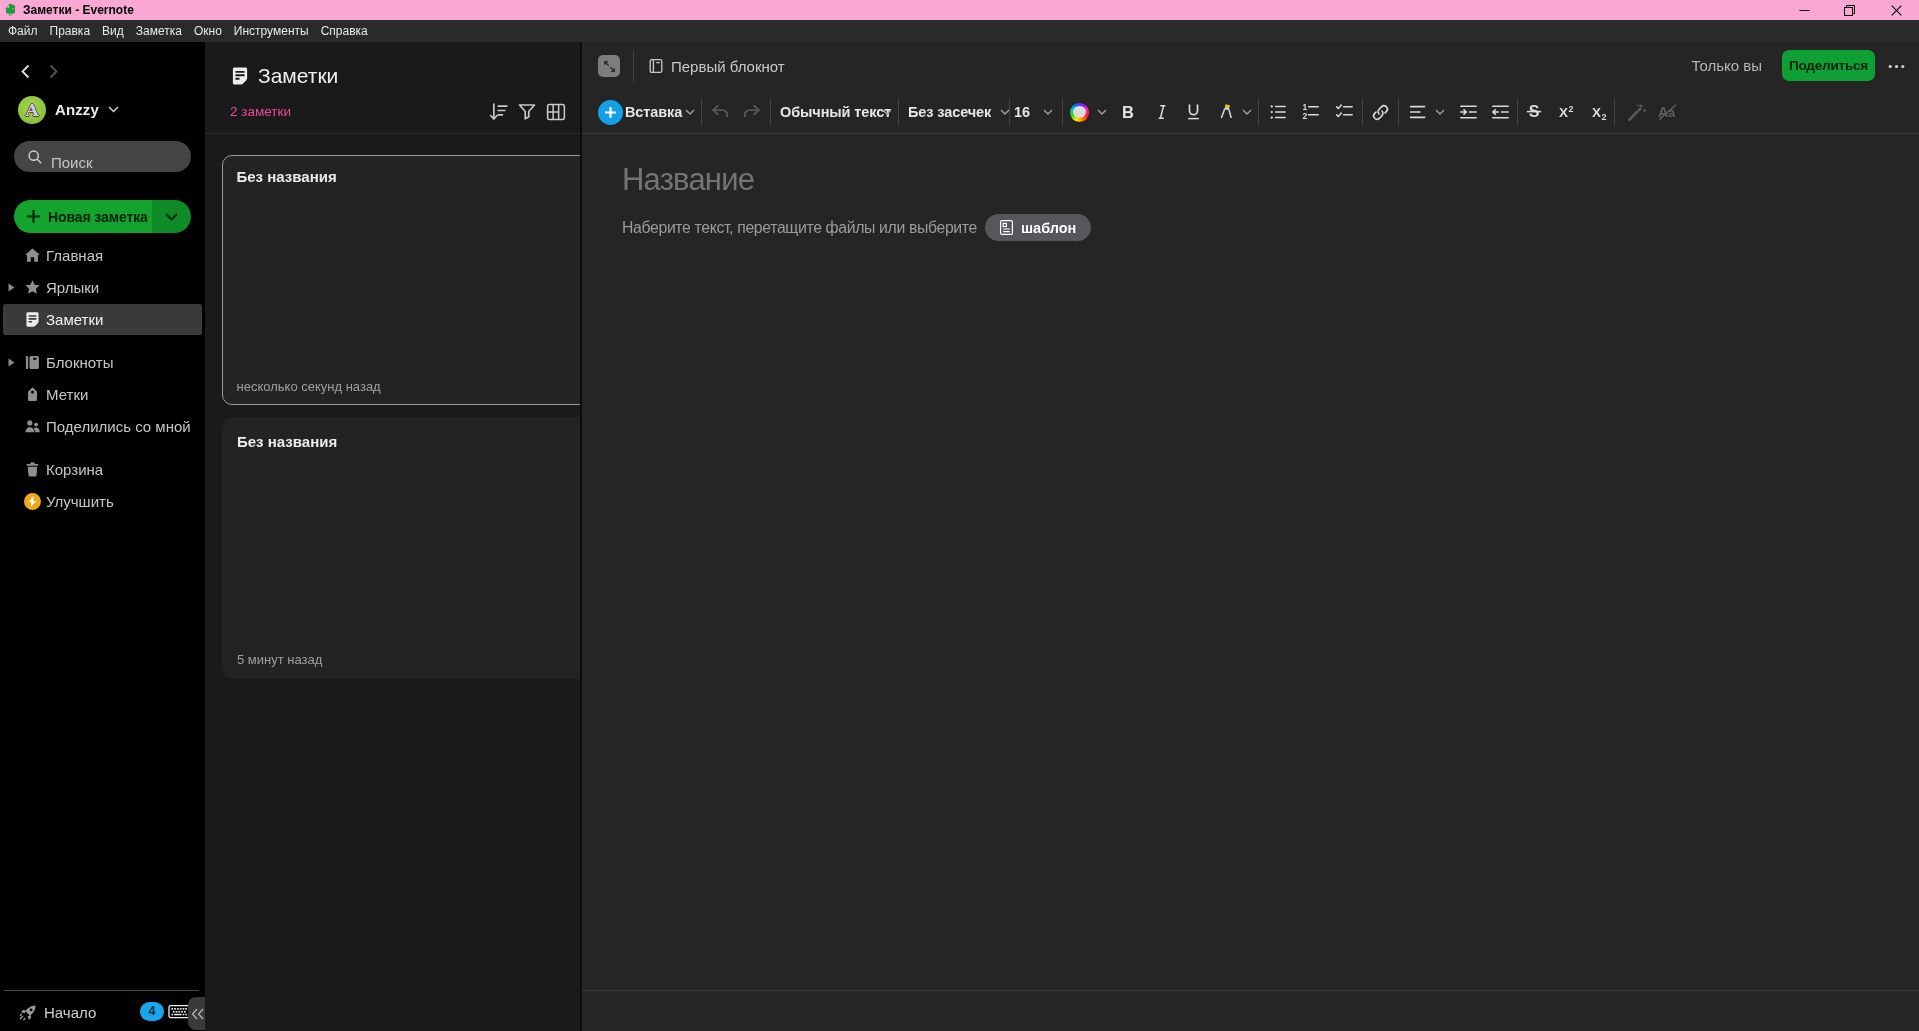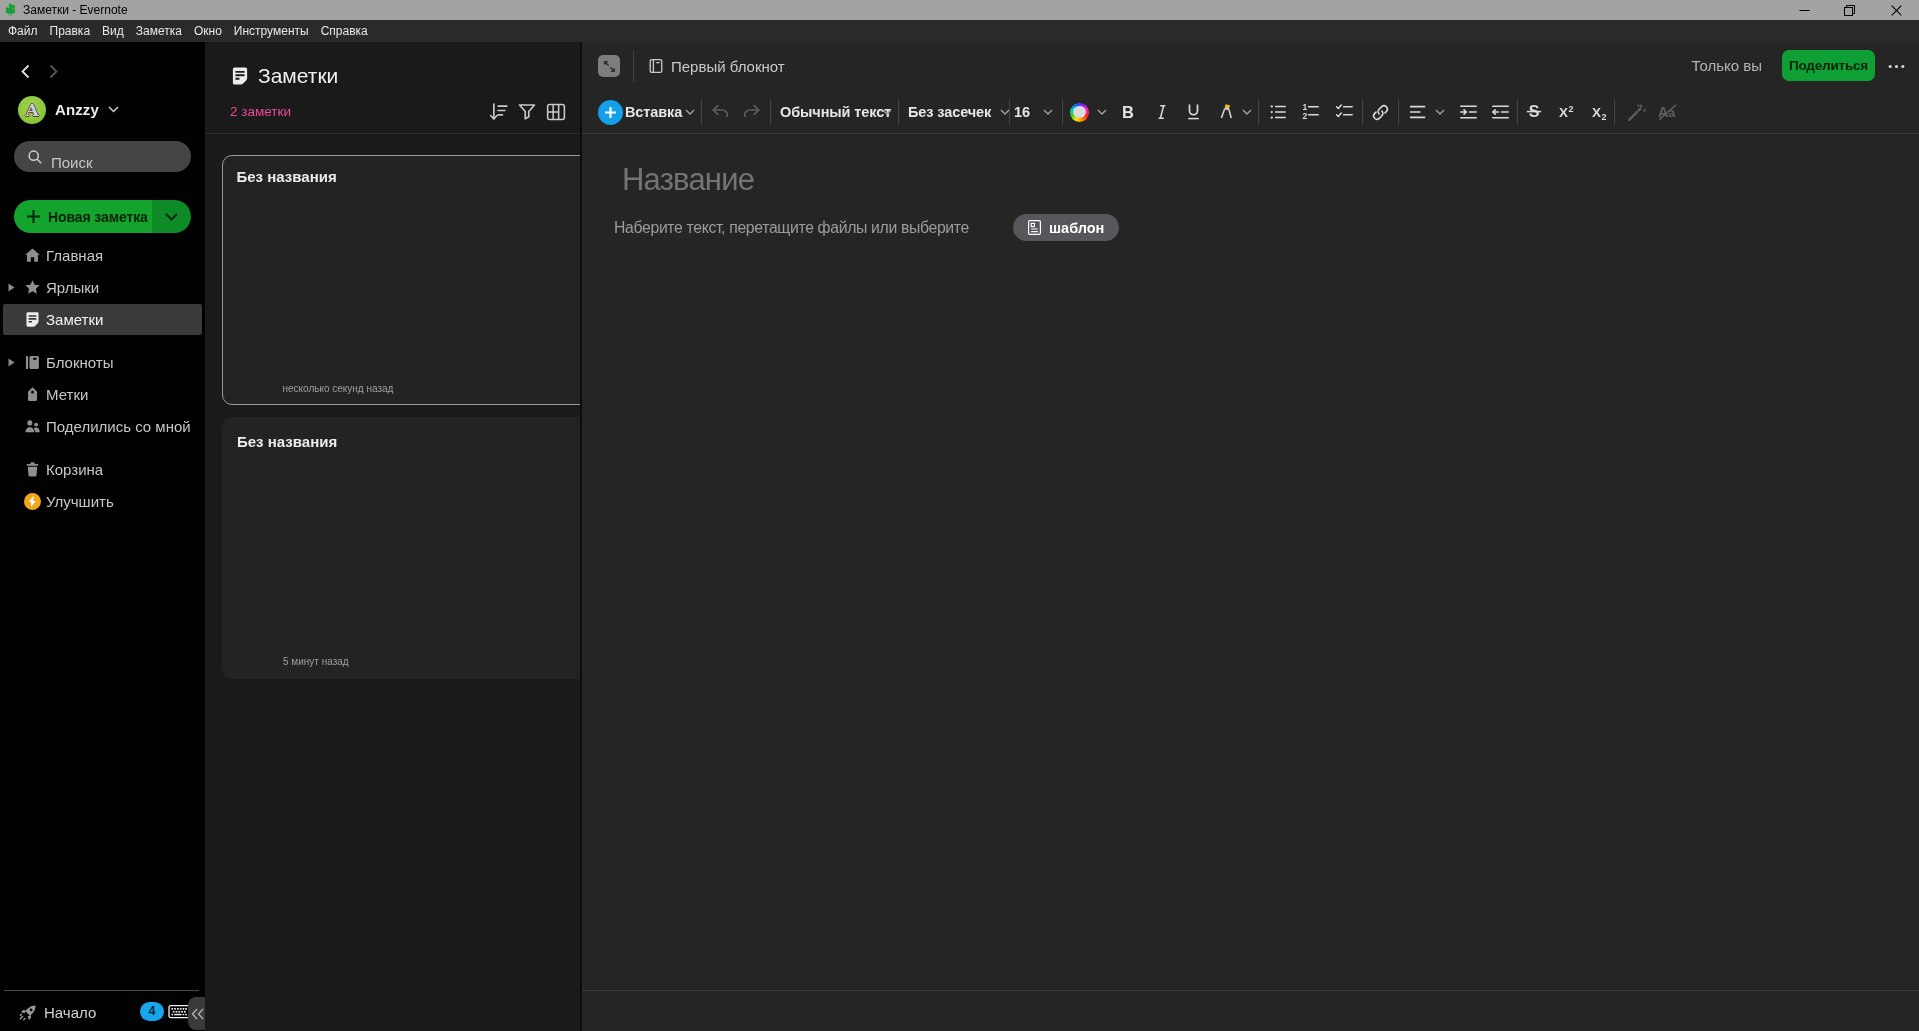--- a/index.html
+++ b/index.html
@@ -2,21 +2,21 @@
 <html><head>
 <meta charset="utf-8">
 <style>
   * { margin:0; padding:0; box-sizing:border-box; }
   html,body { width:1919px; height:1031px; overflow:hidden; background:#000; }
   body { font-family:"Liberation Sans","DejaVu Sans",sans-serif; -webkit-font-smoothing:antialiased; }
   .screen { position:relative; width:1919px; height:1031px; }
   svg { display:block; }
 
   
-  .titlebar { position:absolute; left:0; top:0; width:1919px; height:36px; background:#a3a3a3; }
+  .titlebar { position:absolute; left:0; top:0; width:1919px; height:36px; background:#f9a8d4;font-weight:bold; }
   .tb-icon { position:absolute; left:5px; top:3px; width:10px; height:13px; }
   .tb-title { position:absolute; left:23px; top:0; height:20px; line-height:20px; font-size:12px; color:#000; }
   .winbtn { position:absolute; top:0; width:45px; height:20px; display:flex; align-items:center; justify-content:center; }
   .winbtn.min { left:1782px; } .winbtn.max { left:1827px; } .winbtn.close { left:1874px; }
 
   
   .menubar { position:absolute; left:0; top:20px; width:1919px; height:22px; background:#2a2a2a; display:flex; align-items:center; padding-left:2px; }
   .menu-item { font-size:12px; color:#e8e8e8; padding:0 6px; line-height:22px; }
 
   
@@ -63,21 +63,21 @@
   .np-title { margin-left:8px; font-size:21px; color:#f0f0f0; }
   .np-count { position:absolute; left:25px; top:62px; font-size:13.5px; color:#ec4899; }
   .np-act { position:absolute; top:59px; width:22px; height:22px; color:#c9c9c9; }
   .np-divider { position:absolute; left:0; top:91px; width:375px; height:1px; background:#2d2d2d; }
   .note-card { position:absolute; left:17px; width:374px; background:#232323; border-radius:10px; }
   .note-card.selected { border:1.5px solid #9a9a9a; }
   .card1 { top:113px; height:250px; }
   .card2 { top:375px; height:262px; }
   .note-title { position:absolute; left:15px; top:16px; font-size:15px; font-weight:bold; color:#ececec; }
   .note-card.selected .note-title { left:13.5px; top:12px; }
-  .note-time { position:absolute; left:15px; bottom:12px; font-size:10px; color:#9f9f9f;margin-left:46px; }
+  .note-time { position:absolute; left:15px; bottom:12px; font-size:13px; color:#9f9f9f; }
   .note-card.selected .note-time { left:13.5px; bottom:10.5px; }
 
   
   .expand-btn { position:absolute; left:16px; top:13px; width:22px; height:22px; border-radius:5px; background:#7d7d7d; display:flex; align-items:center; justify-content:center; }
   .eh-vdiv { position:absolute; left:51px; top:8px; width:1px; height:32px; background:#3f3f3f; }
   .nb-chip { position:absolute; left:66px; top:12px; display:flex; align-items:center; height:24px; }
   .nb-name { margin-left:7px; font-size:15px; color:#c9c9c9; }
   .share-status { position:absolute; top:13px; right:157px; line-height:22px; font-size:15px; color:#b5b5b5; }
   .share-btn { position:absolute; left:1200px; top:8px; width:93px; height:31px; border-radius:7px; background:#0fa035; text-align:center; line-height:31px; font-size:13.5px; font-weight:600; color:#04230c; letter-spacing:-0.2px; }
   .more-btn { position:absolute; left:1300px; top:14px; width:28px; height:20px; display:flex; align-items:center; justify-content:center; }
@@ -92,21 +92,21 @@
   .colorwheel-inner { width:12.5px; height:12.5px; border-radius:50%; background:#dcdcdc; }
   .tb-b { font-size:16.5px; font-weight:bold; color:#e4e4e4; }
   .tb-sup, .tb-sub { font-size:13.5px; font-weight:600; color:#dadada; position:relative; }
   .tb-sup .s2 { font-size:9px; font-weight:bold; position:relative; top:-5px; left:0.5px; }
   .tb-sub .s2 { font-size:9px; font-weight:bold; position:relative; top:3px; left:0.5px; }
   .dim { color:#5e5e5e !important; }
   .toolbar-divider { position:absolute; left:0; top:91px; width:1337px; height:1px; background:#3a3a3a; }
 
   
   .note-title-ph { position:absolute; left:40px; top:120px; font-size:31px; font-weight:500; color:#747474; letter-spacing:-0.8px; }
-  .body-row { position:absolute; left:32px; top:169px; height:33px; display:flex; align-items:center;gap:36px; }
+  .body-row { position:absolute; left:40px; top:169px; height:33px; display:flex; align-items:center; }
   .body-ph { font-size:15.8px; color:#9b9b9b; letter-spacing:-0.35px; }
   .template-pill { margin-left:8px; height:27px; border-radius:17px; background:#55575b; display:flex; align-items:center; padding:0 15px 0 14px; }
   .template-label { margin-left:7px; font-size:14.5px; font-weight:bold; color:#ffffff; }
 
   
   .status-divider { position:absolute; left:0; top:948px; width:1337px; height:1px; background:#3a3a3a; }
   .statusbar { position:absolute; left:0; top:949px; width:1337px; height:40px; }
   .reminder-ic { position:absolute; left:16px; top:11px; }
   .tagadd-ic { position:absolute; left:49px; top:11px; }
   .addtag-label { position:absolute; left:81px; top:0; line-height:42px; font-size:15px; color:#cdcdcd; }

